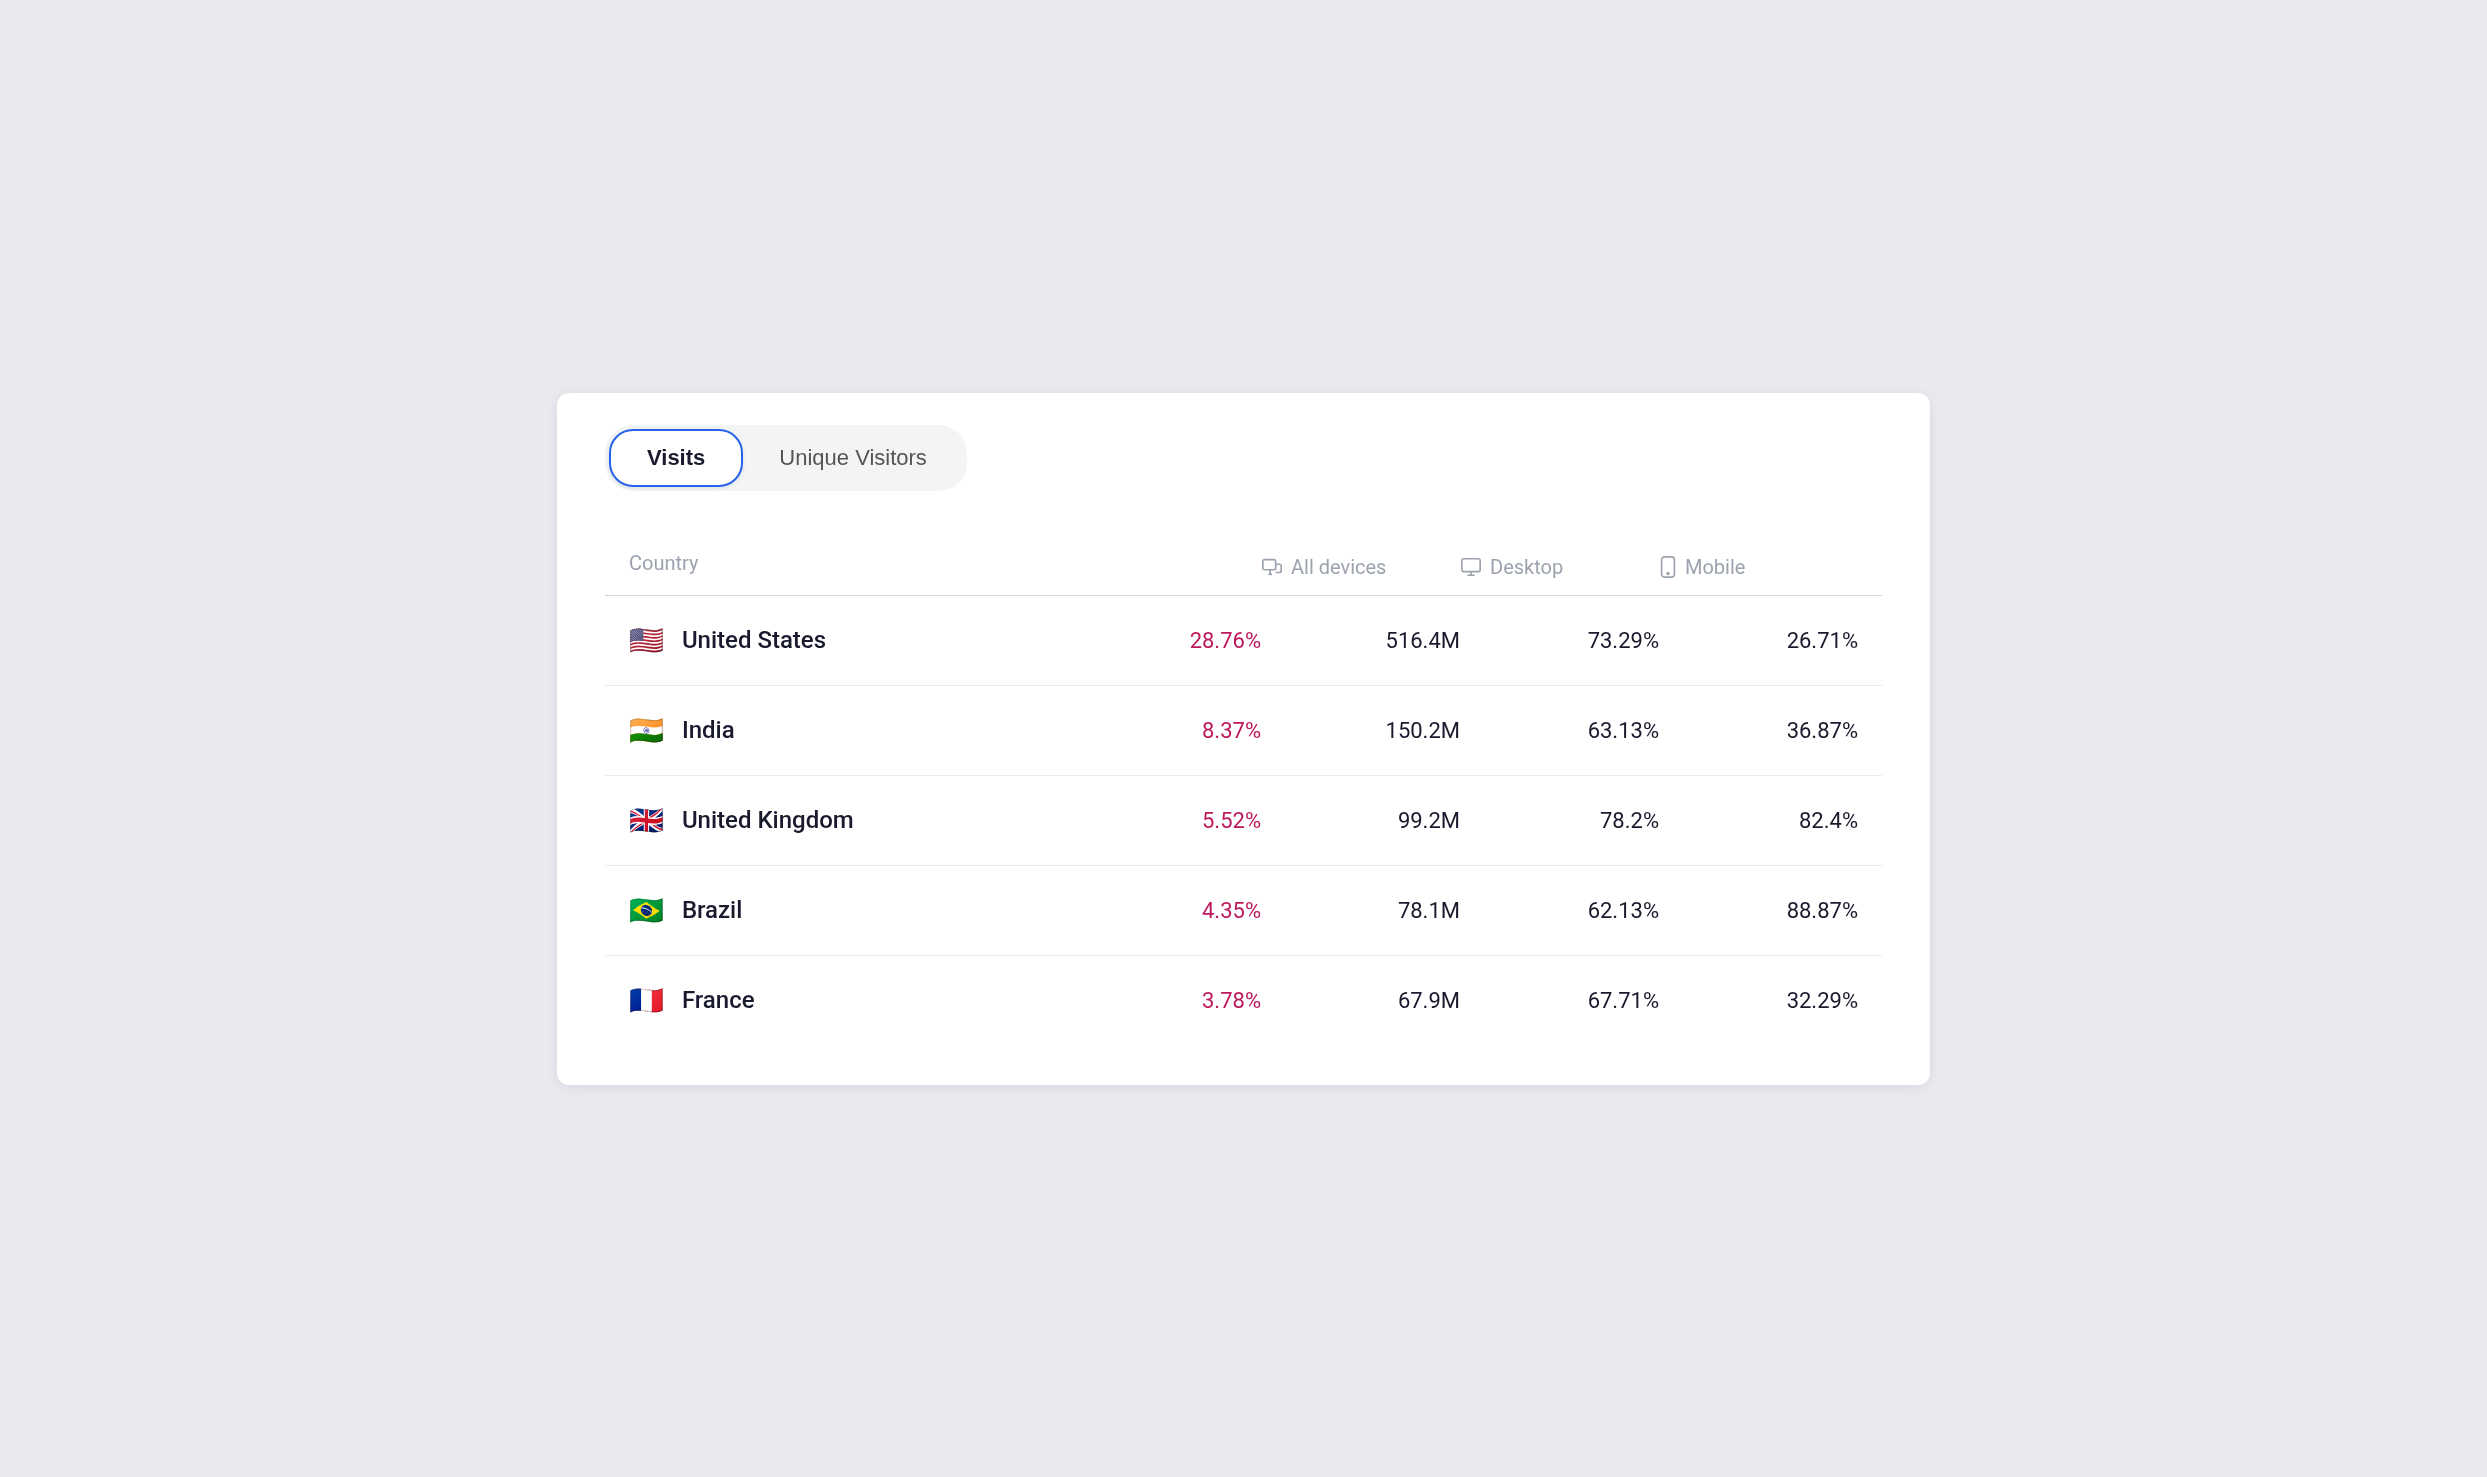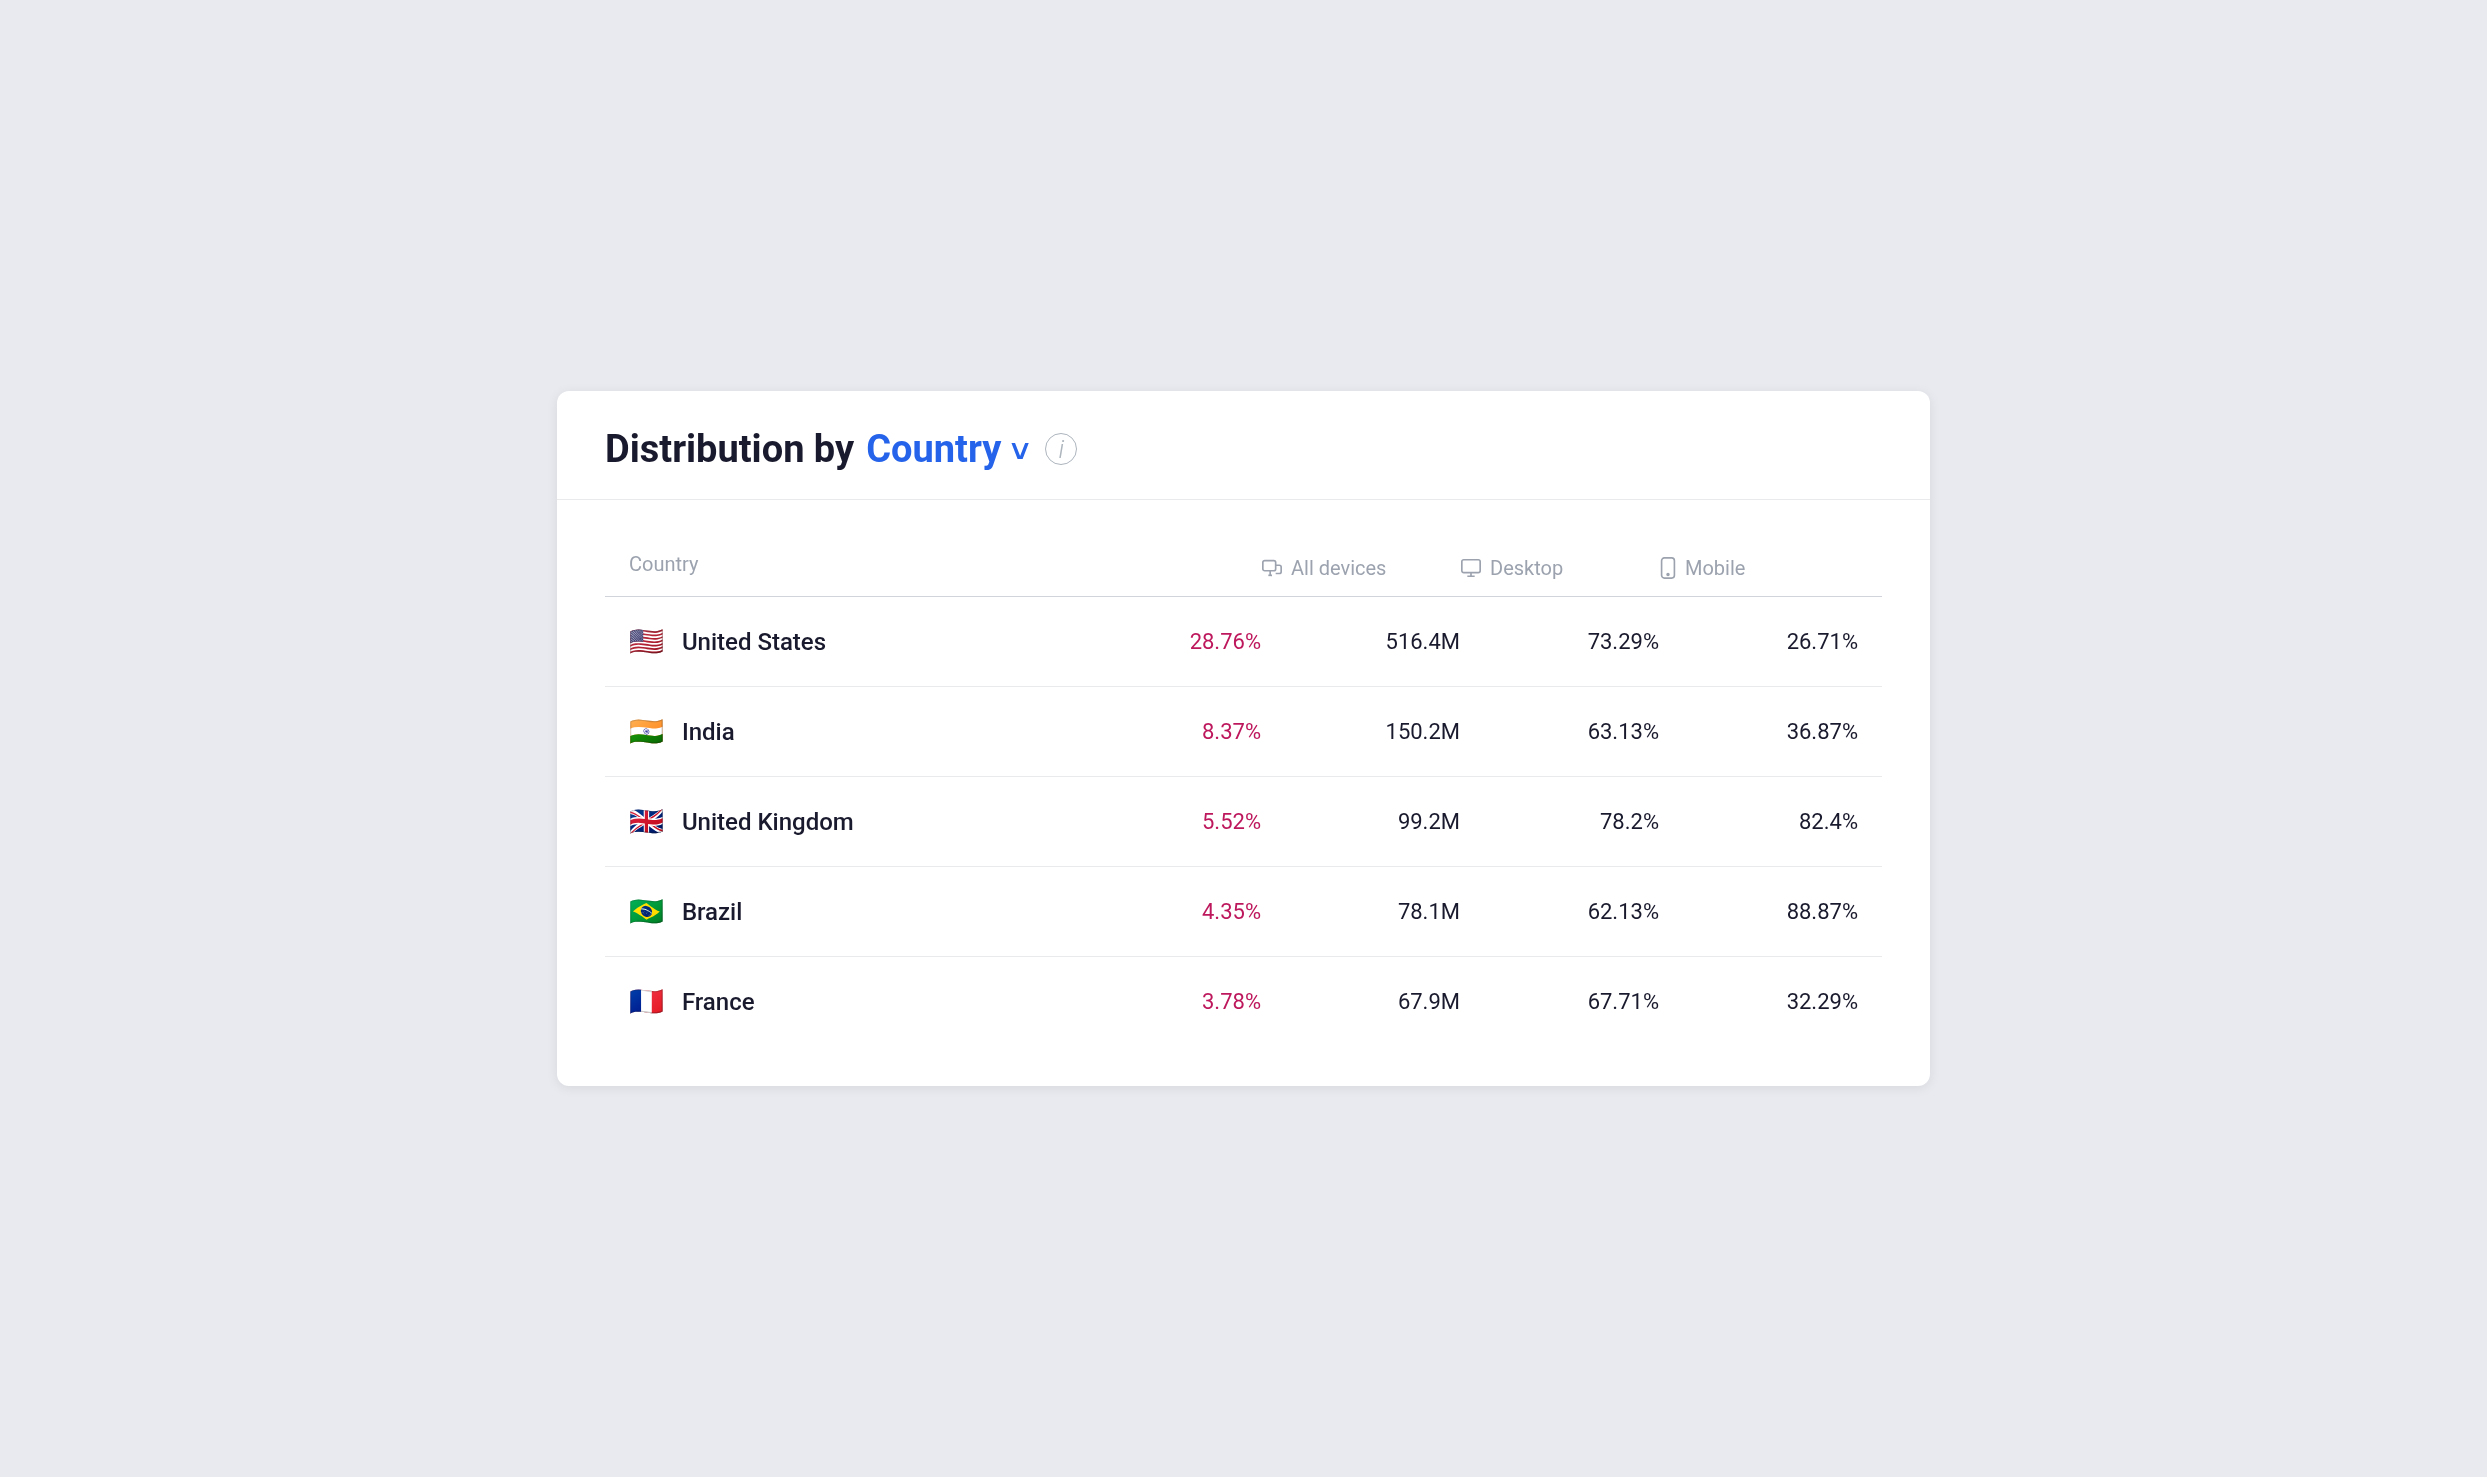--- a/index.html
+++ b/index.html
@@ -151,32 +151,26 @@
       color: #1a1a2e;
       font-weight: 400;
       text-align: right;
       justify-self: end;
     }
   </style>
 </head>
 <body>
 
 <div class="card">
-  <div class="card-header">
-    <h2 class="card-title">
-      <span>Distribution by</span>
-      <span class="blue-text">
-        <span>Country</span>
-        <span class="chevron-icon"> ˅</span>
-      </span>
-      <span class="info-icon" style="font-style:italic; font-size:26px; color:#adb5bd; font-weight:300; border:1.5px solid #adb5bd; border-radius:50%; width:32px; height:32px; display:inline-flex; align-items:center; justify-content:center;">i</span>
-    </h2>
-  </div>
 
   <div class="card-body">
+    <div class="tab-group">
+      <button class="tab-btn active">Visits</button>
+      <button class="tab-btn">Unique Visitors</button>
+    </div>
 
     <div class="table-container">
       <div class="table-header">
         <div class="table-header-cell">Country</div>
         <div class="table-header-cell right"></div>
         <div class="table-header-cell right">
           <svg width="22" height="22" viewBox="0 0 24 24" fill="none" stroke="#9ca3af" stroke-width="1.8">
             <rect x="2" y="4" width="14" height="11" rx="2"></rect>
             <path d="M16 9h4a2 2 0 0 1 2 2v5a2 2 0 0 1-2 2h-4"></path>
             <path d="M8 20h4"></path>

